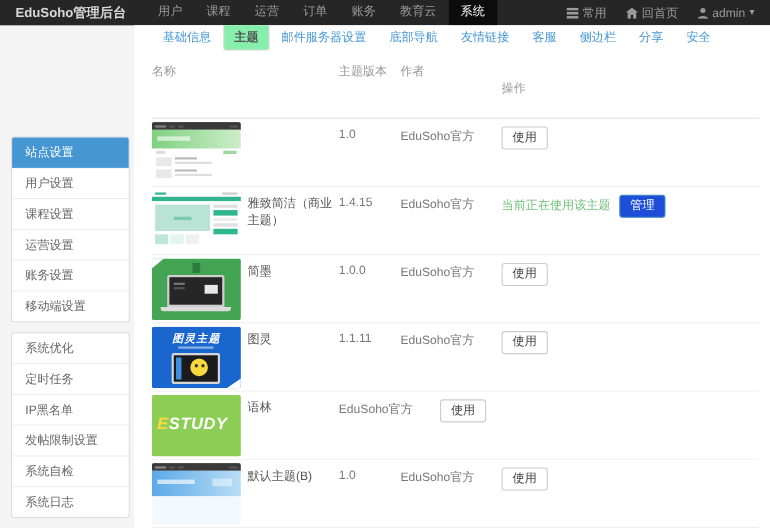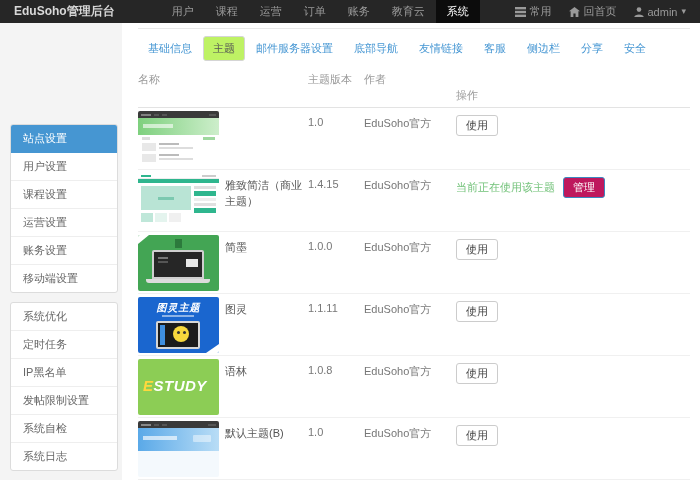--- a/index.html
+++ b/index.html
@@ -2,21 +2,21 @@
 <html><head>
 <meta charset="utf-8">
 <style>
   html,body{margin:0;padding:0;}
   body{width:700px;height:480px;overflow:hidden;background:#f4f4f4;
        font-family:"Liberation Sans",sans-serif;-webkit-font-smoothing:antialiased;}
   .app{width:700px;height:480px;overflow:hidden;display:flex;flex-direction:column;}
 
   
   .topbar{height:23px;background:#262626;display:flex;align-items:stretch;
-          font-size:11px;color:#9a9a9a;flex:none;gap:28px;}
+          font-size:11px;color:#9a9a9a;flex:none;}
   .brand{color:#d8d8d8;font-weight:bold;font-size:12px;padding:0 14px;line-height:23px;cursor:pointer;}
   .topmenu{display:flex;margin-left:4px;}
   .topmenu .item{padding:0 11px;line-height:23px;cursor:pointer;}
   .topmenu .item.active{background:#0c0c0c;color:#ffffff;}
   .topright{margin-left:auto;display:flex;align-items:center;gap:17px;padding-right:14px;}
   .ritem{display:flex;align-items:center;gap:4px;cursor:pointer;}
   .ritem svg{display:block;fill:#9a9a9a;}
   .caret{font-size:9px;line-height:1;}
 
   
@@ -28,39 +28,39 @@
   .sitem.active{background:#4696d2;color:#fff;border-radius:2px 2px 0 0;border-bottom-color:#4696d2;}
 
   .main{flex:1;background:#ffffff;padding:0 10px 0 16px;margin-left:4px;overflow:hidden;}
   .page-title{font-size:14px;font-weight:normal;color:#333;margin:13px 0 0;
               padding-bottom:10px;border-bottom:1px solid #e8e8e8;}
 
   
   .tabs{display:flex;margin-top:7px;gap:1px;align-items:center;}
   .tab{font-size:11px;color:#4596d3;padding:4px 9px;border:1px solid transparent;
        border-radius:3px;cursor:pointer;white-space:nowrap;}
-  .tab.active{color:#555;background:#bef264;border-color:#d5d5d5;}
+  .tab.active{color:#555;background:#86efac;border-color:#d5d5d5;font-weight:bold;}
 
   
-  .thead{display:flex;border-bottom:1px solid #e3e3e3;padding:8px 0 4px;
+  .thead{display:flex;border-bottom:1px solid #e3e3e3;padding:8px 0 19px;
          font-size:11px;color:#999;margin-top:3px;}
   .c-name{width:170px;} .c-ver{width:56px;} .c-author{width:92px;} .c-op{flex:1;margin-top:16px;}
   .trow{display:flex;padding:3px 0 2px;border-bottom:1px solid #f0f0f0;}
   .rc-name{display:flex;width:170px;flex:none;}
   .thumb{width:81px;height:56px;margin-right:6px;flex:none;position:relative;
          overflow:hidden;border-radius:2px;cursor:pointer;background:#fff;}
   .thumb i{display:block;}
   .rname{font-size:11px;color:#555;padding:5px 6px 0 0;line-height:1.45;width:83px;}
   .rver{width:56px;font-size:11px;color:#777;padding-top:5px;}
   .rauthor{width:92px;font-size:11px;color:#777;padding-top:5px;}
   .rop{flex:1;padding-top:4px;display:flex;align-items:flex-start;}
   .status{font-size:11px;color:#72c279;line-height:21px;margin-right:8px;}
   .btn{font-size:11px;border-radius:3px;cursor:pointer;font-family:inherit;line-height:1.4;}
   .btn-default{background:#fff;border:1px solid #cccccc;color:#444;padding:2px 9px;}
-  .btn-primary{background:#be185d;border:1px solid #3c87c0;color:#fff;padding:2px 9px;}
+  .btn-primary{background:#1d4ed8;border:1px solid #3c87c0;color:#fff;padding:2px 9px;}
 </style>
 </head>
 <body>
 
 <div class="app">
   <header class="topbar">
     <div class="brand">EduSoho管理后台</div>
     <nav class="topmenu" id="topmenu">
         <div class="item">用户</div>
         <div class="item">课程</div>
@@ -265,21 +265,20 @@
             </div>
           </div>
           <div class="trow">
             <div class="rc-name">
               <div class="thumb">
                 <i style="position:absolute;inset:0;background:#8ccd55"></i>
                 <i style="position:absolute;left:5px;top:18px;font-size:15px;font-weight:bold;letter-spacing:.5px;font-family:inherit"><span style="color:#ffd83d">E</span><span style="color:#fff">STUDY</span></i>
               </div>
               <div class="rname">语林</div>
             </div>
-            <div class="rver">1.0.8</div>
             <div class="rauthor">EduSoho官方</div>
             <div class="rop">
               <button class="btn btn-default">使用</button>
             </div>
           </div>
           <div class="trow">
             <div class="rc-name">
               <div class="thumb">
                 <i style="height:7px;background:#3a3a3a;display:flex;align-items:center;gap:3px;padding:0 3px">
                   <i style="width:10px;height:2px;background:#888"></i>

